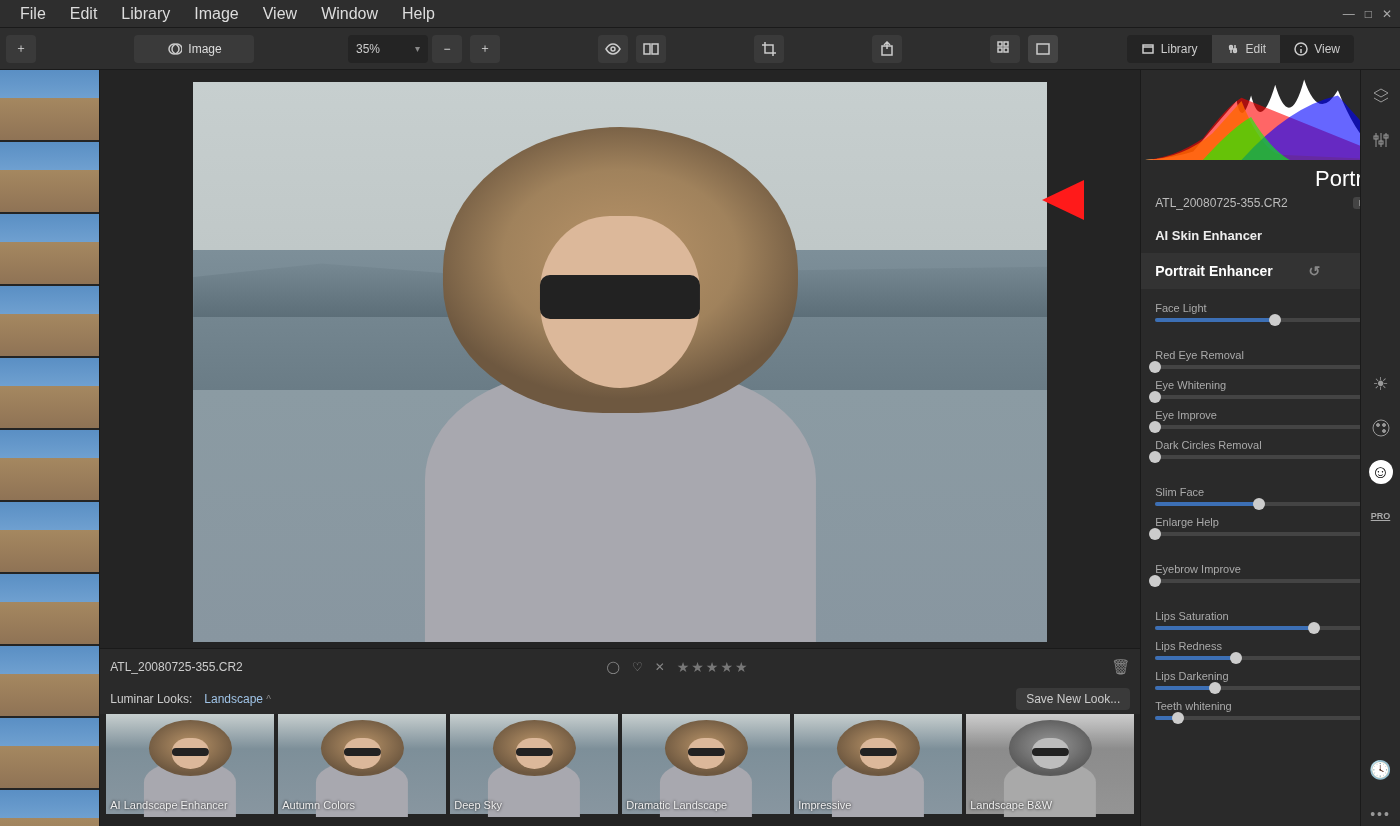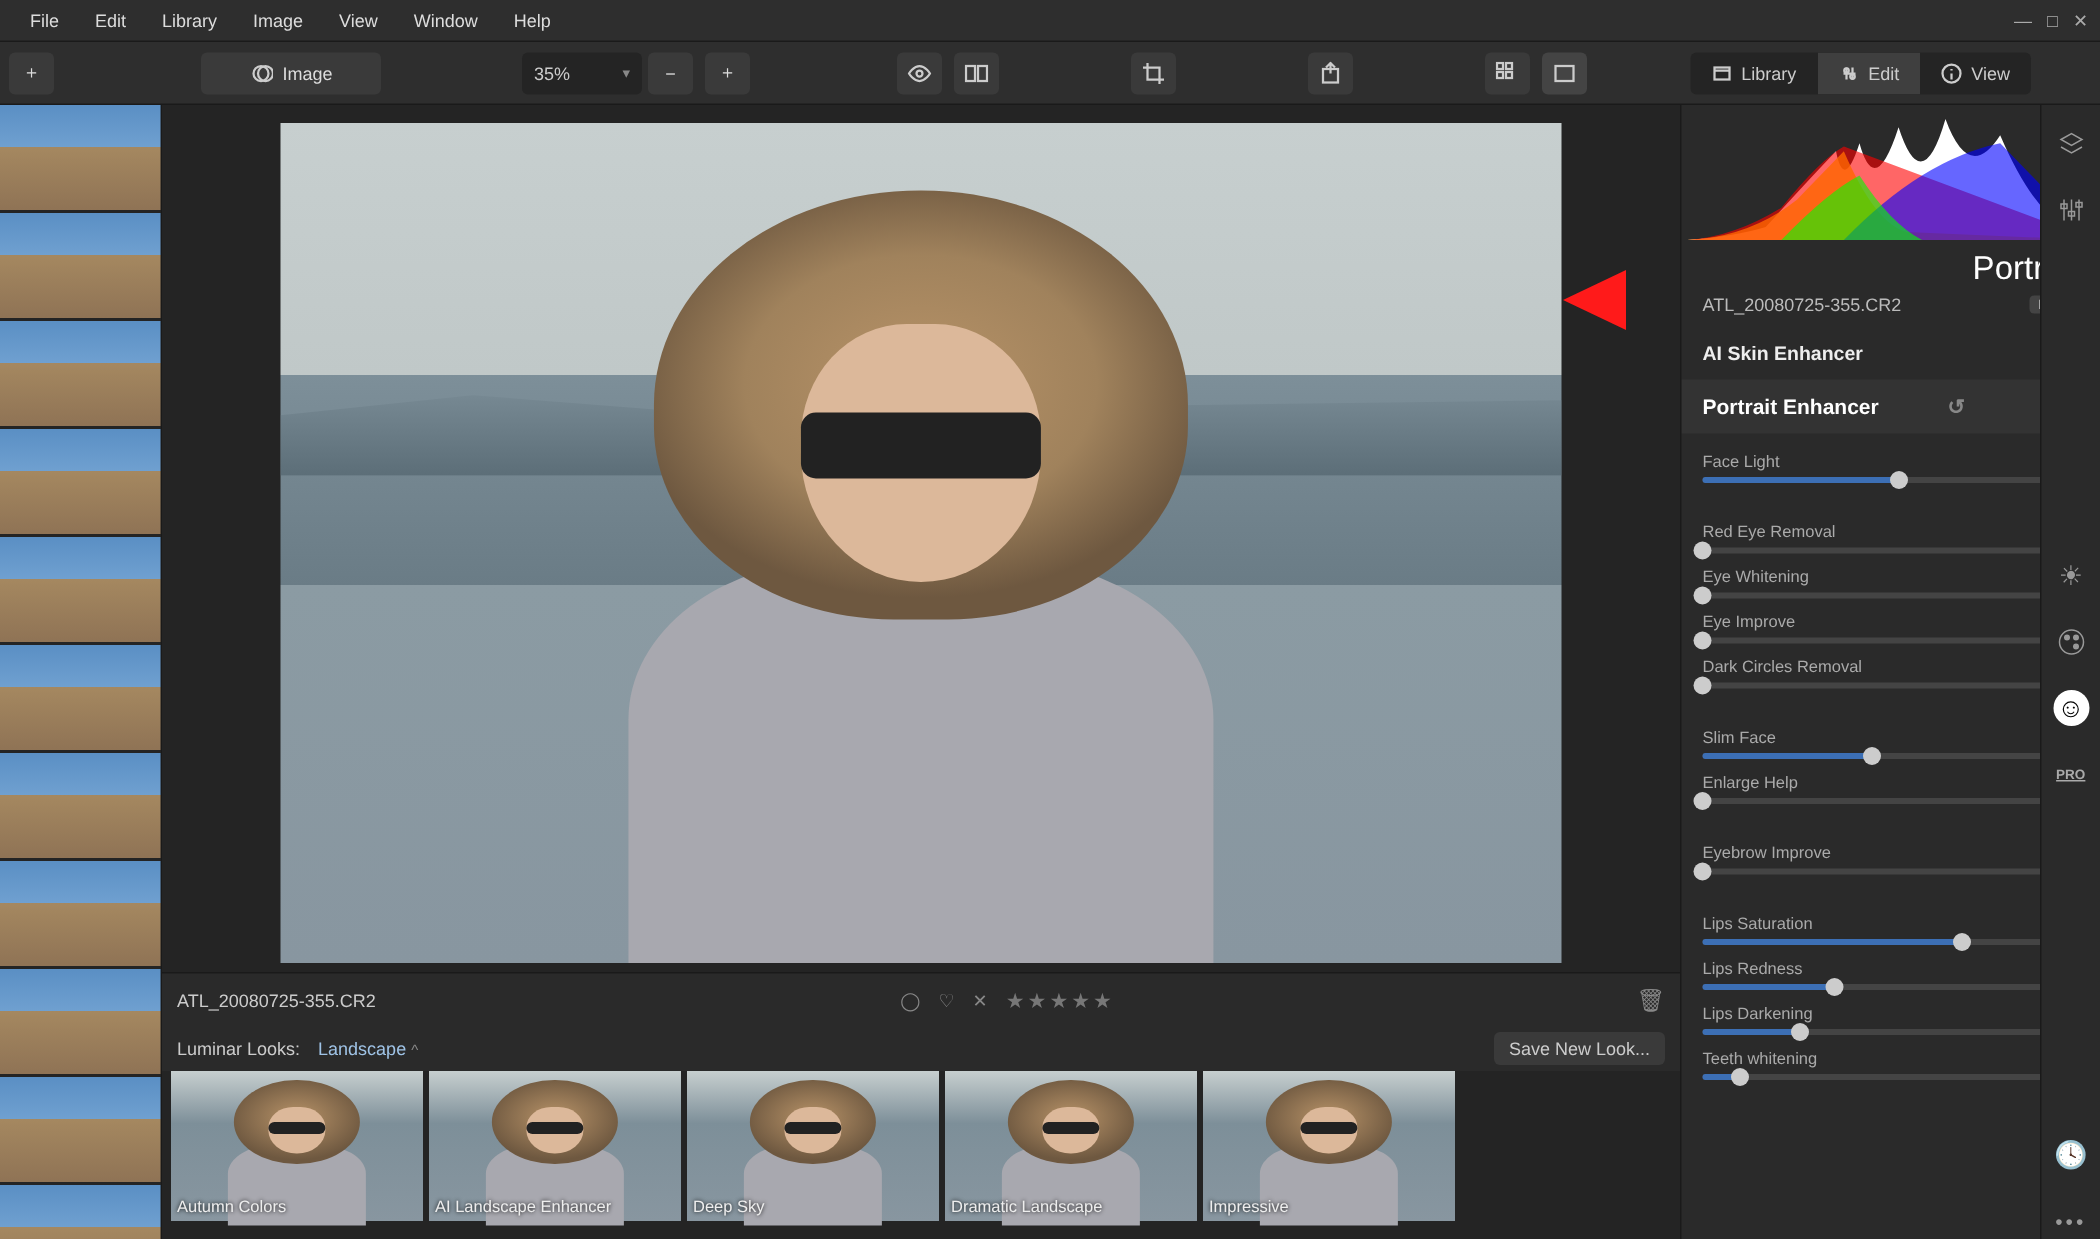--- a/index.html
+++ b/index.html
@@ -1,18 +1,18 @@
 <!DOCTYPE html>
 <html><head>
 <meta charset="utf-8">
 <style>
 * { margin:0; padding:0; box-sizing:border-box; font-family:"Segoe UI",Arial,sans-serif; }
 body { background:#2a2a2a; color:#ccc; width:1400px; height:826px; overflow:hidden; user-select:none; }
 .menubar { height:28px; background:#2e2e2e; display:flex; align-items:center; padding:0 8px; border-bottom:1px solid #1a1a1a; }
-.menubar .item { padding:0 12px; font-size:12px; color:#ddd; cursor:pointer; }
+.menubar .item { padding:0 12px; font-size:16px; color:#ddd; cursor:pointer; }
 .win-controls { margin-left:auto; display:flex; gap:10px; font-size:12px; color:#aaa; }
 .toolbar { height:42px; background:#2e2e2e; display:flex; align-items:center; border-bottom:1px solid #1a1a1a; position:relative; }
 .tool-btn { height:28px; min-width:28px; background:#3a3a3a; border-radius:4px; display:flex; align-items:center; justify-content:center; margin:0 4px; padding:0 8px; font-size:12px; color:#ddd; cursor:pointer; }
 .tool-btn.small { padding:0; width:30px; }
 .tool-btn svg { width:16px; height:16px; stroke:#ccc; fill:none; stroke-width:1.5; }
 .zoom-select { width:80px; height:28px; background:#242424; border-radius:4px; display:flex; align-items:center; padding:0 8px; font-size:12px; color:#ccc; }
 .zoom-select::after { content:"▾"; margin-left:auto; font-size:10px; color:#888; }
 .tab-group { display:flex; height:28px; background:#242424; border-radius:4px; overflow:hidden; }
 .tab-group .tab { padding:0 14px; display:flex; align-items:center; gap:6px; font-size:12px; color:#ccc; cursor:pointer; }
 .tab-group .tab.active { background:#3f3f3f; }
@@ -224,57 +224,66 @@
       <span class="save-look-btn">Save New Look...</span>
     </div>
     <div class="looks-strip" id="looks-strip">
         <div class="look-thumb">
           <div class="person2">
             <div class="body" style="position:absolute;top:48%;left:6%;width:88%;height:60%;background:#a8a8af;border-radius:36% 36% 0 0;"></div>
             <div style="position:absolute;top:0;left:10%;width:80%;height:62%;background:radial-gradient(ellipse 55% 50% at 50% 45%,#b89368,#6e5840);border-radius:50%;"></div>
             <div style="position:absolute;top:20%;left:32%;width:36%;height:34%;background:#dcb89a;border-radius:44% 44% 50% 50%;"></div>
             <div style="position:absolute;top:31%;left:32%;width:36%;height:9%;background:#222;border-radius:8px;"></div>
           </div>
+          <div class="lbl">AI Landscape Enhancer</div>
+        </div>
+        <div class="look-thumb">
+          <div class="person2">
+            <div class="body" style="position:absolute;top:48%;left:6%;width:88%;height:60%;background:#a8a8af;border-radius:36% 36% 0 0;"></div>
+            <div style="position:absolute;top:0;left:10%;width:80%;height:62%;background:radial-gradient(ellipse 55% 50% at 50% 45%,#b89368,#6e5840);border-radius:50%;"></div>
+            <div style="position:absolute;top:20%;left:32%;width:36%;height:34%;background:#dcb89a;border-radius:44% 44% 50% 50%;"></div>
+            <div style="position:absolute;top:31%;left:32%;width:36%;height:9%;background:#222;border-radius:8px;"></div>
+          </div>
           <div class="lbl">Autumn Colors</div>
         </div>
         <div class="look-thumb">
           <div class="person2">
             <div class="body" style="position:absolute;top:48%;left:6%;width:88%;height:60%;background:#a8a8af;border-radius:36% 36% 0 0;"></div>
             <div style="position:absolute;top:0;left:10%;width:80%;height:62%;background:radial-gradient(ellipse 55% 50% at 50% 45%,#b89368,#6e5840);border-radius:50%;"></div>
             <div style="position:absolute;top:20%;left:32%;width:36%;height:34%;background:#dcb89a;border-radius:44% 44% 50% 50%;"></div>
             <div style="position:absolute;top:31%;left:32%;width:36%;height:9%;background:#222;border-radius:8px;"></div>
           </div>
-          <div class="lbl">AI Landscape Enhancer</div>
+          <div class="lbl">Deep Sky</div>
         </div>
         <div class="look-thumb">
           <div class="person2">
             <div class="body" style="position:absolute;top:48%;left:6%;width:88%;height:60%;background:#a8a8af;border-radius:36% 36% 0 0;"></div>
             <div style="position:absolute;top:0;left:10%;width:80%;height:62%;background:radial-gradient(ellipse 55% 50% at 50% 45%,#b89368,#6e5840);border-radius:50%;"></div>
             <div style="position:absolute;top:20%;left:32%;width:36%;height:34%;background:#dcb89a;border-radius:44% 44% 50% 50%;"></div>
             <div style="position:absolute;top:31%;left:32%;width:36%;height:9%;background:#222;border-radius:8px;"></div>
           </div>
-          <div class="lbl">Deep Sky</div>
+          <div class="lbl">Dramatic Landscape</div>
         </div>
         <div class="look-thumb">
           <div class="person2">
             <div class="body" style="position:absolute;top:48%;left:6%;width:88%;height:60%;background:#a8a8af;border-radius:36% 36% 0 0;"></div>
             <div style="position:absolute;top:0;left:10%;width:80%;height:62%;background:radial-gradient(ellipse 55% 50% at 50% 45%,#b89368,#6e5840);border-radius:50%;"></div>
             <div style="position:absolute;top:20%;left:32%;width:36%;height:34%;background:#dcb89a;border-radius:44% 44% 50% 50%;"></div>
             <div style="position:absolute;top:31%;left:32%;width:36%;height:9%;background:#222;border-radius:8px;"></div>
           </div>
-          <div class="lbl">Dramatic Landscape</div>
-        </div>
-        <div class="look-thumb">
-          <div class="person2">
-            <div class="body" style="position:absolute;top:48%;left:6%;width:88%;height:60%;background:#a8a8af;border-radius:36% 36% 0 0;"></div>
-            <div style="position:absolute;top:0;left:10%;width:80%;height:62%;background:radial-gradient(ellipse 55% 50% at 50% 45%,#b89368,#6e5840);border-radius:50%;"></div>
-            <div style="position:absolute;top:20%;left:32%;width:36%;height:34%;background:#dcb89a;border-radius:44% 44% 50% 50%;"></div>
-            <div style="position:absolute;top:31%;left:32%;width:36%;height:9%;background:#222;border-radius:8px;"></div>
-          </div>
           <div class="lbl">Impressive</div>
+        </div>
+        <div class="look-thumb bw">
+          <div class="person2">
+            <div class="body" style="position:absolute;top:48%;left:6%;width:88%;height:60%;background:#a8a8af;border-radius:36% 36% 0 0;"></div>
+            <div style="position:absolute;top:0;left:10%;width:80%;height:62%;background:radial-gradient(ellipse 55% 50% at 50% 45%,#b89368,#6e5840);border-radius:50%;"></div>
+            <div style="position:absolute;top:20%;left:32%;width:36%;height:34%;background:#dcb89a;border-radius:44% 44% 50% 50%;"></div>
+            <div style="position:absolute;top:31%;left:32%;width:36%;height:9%;background:#222;border-radius:8px;"></div>
+          </div>
+          <div class="lbl">Landscape B&amp;W</div>
         </div>
       </div>
   </div>
 
   <div class="right-panel">
     <div class="histogram">
       <svg viewBox="0 0 260 80" preserveAspectRatio="none">
         <path d="M0 80 Q30 78 50 72 Q80 40 95 25 Q100 50 110 20 Q120 55 135 10 Q150 55 165 5 Q180 45 200 15 Q220 60 240 70 Q250 78 260 80 Z" fill="#fff"></path>
         <path d="M0 80 Q40 78 70 55 Q90 35 100 25 Q120 70 140 75 L260 80 Z" fill="#ff0" opacity=".8"></path>
         <path d="M0 80 Q30 78 60 60 Q85 30 100 22 L260 80 Z" fill="#f00" opacity=".6"></path>

